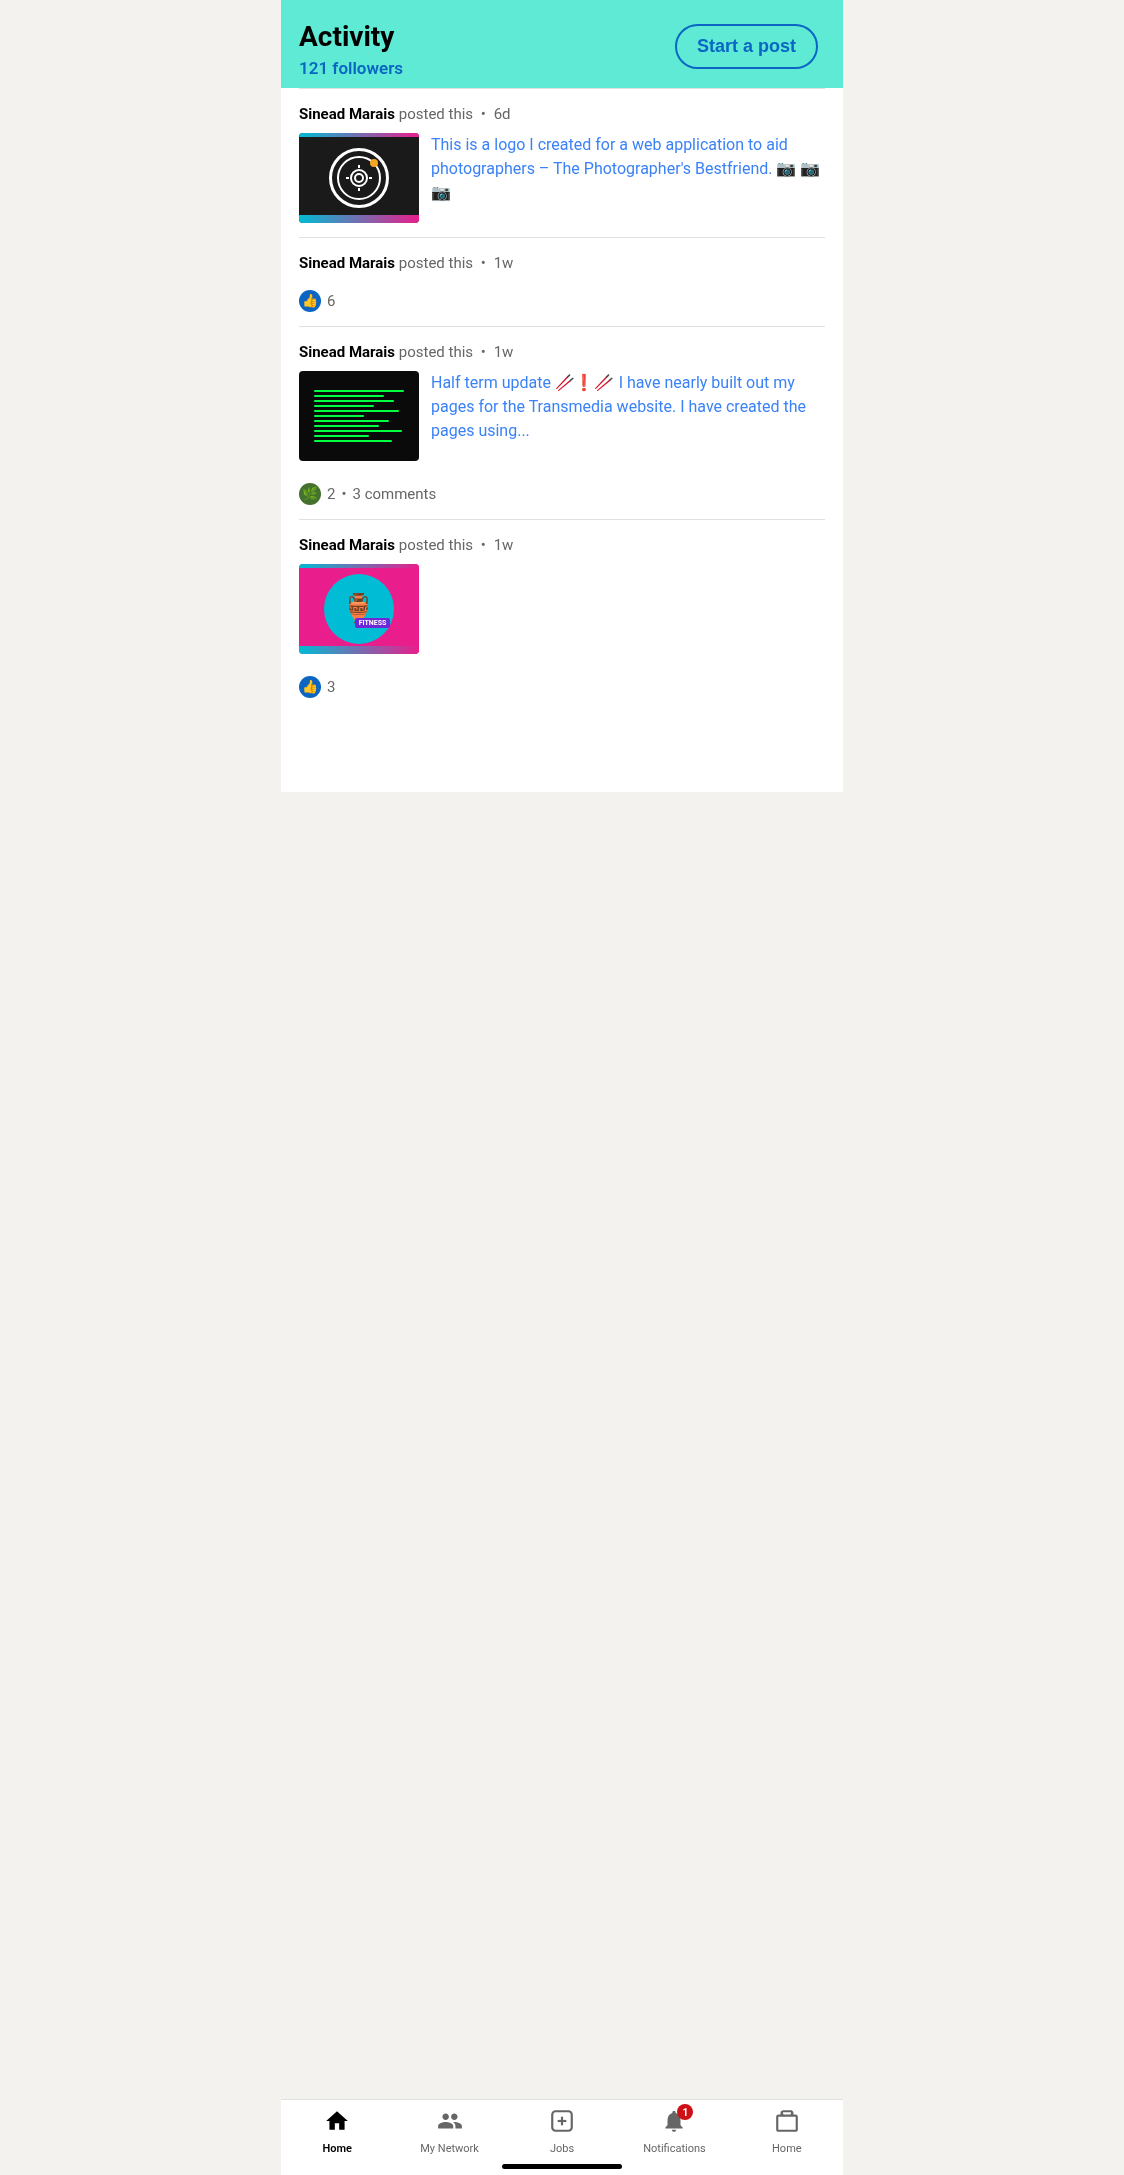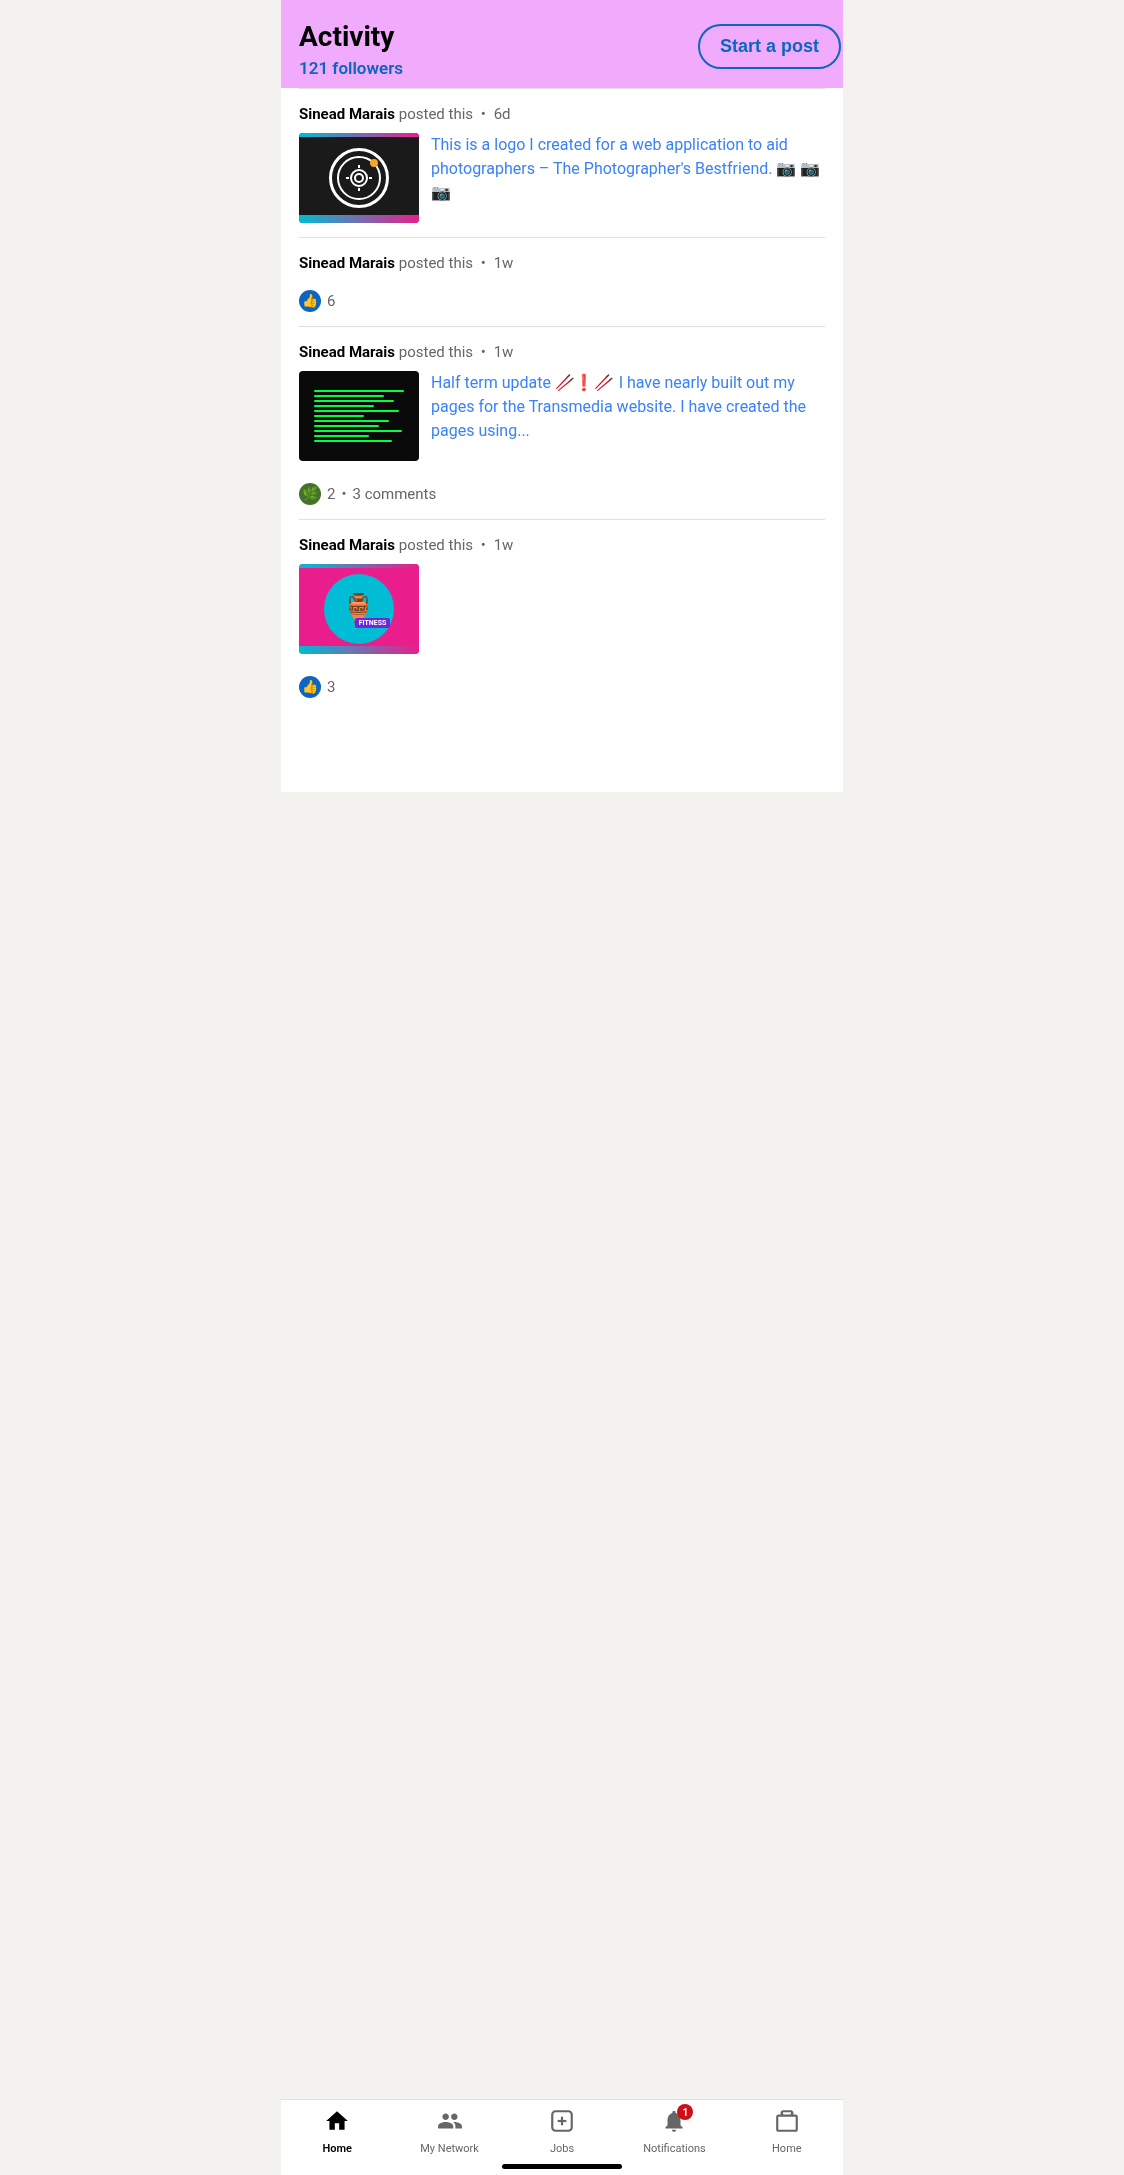--- a/index.html
+++ b/index.html
@@ -14,22 +14,22 @@
     }
     .main-content {
       background: #ffffff;
       padding-bottom: 80px;
     }
     
     .header {
       display: flex;
       justify-content: space-between;
       align-items: flex-start;
-      padding: 20px 2px 10px 18px;
-      background: #f0abfc;
+      padding: 20px 25px 10px 18px;
+      background: #5eead4;
     }
     .header-left .title {
       font-size: 28px;
       font-weight: 700;
       color: #000;
       line-height: 1.2;
     }
     .header-left .followers {
       font-size: 17px;
       font-weight: 600;

